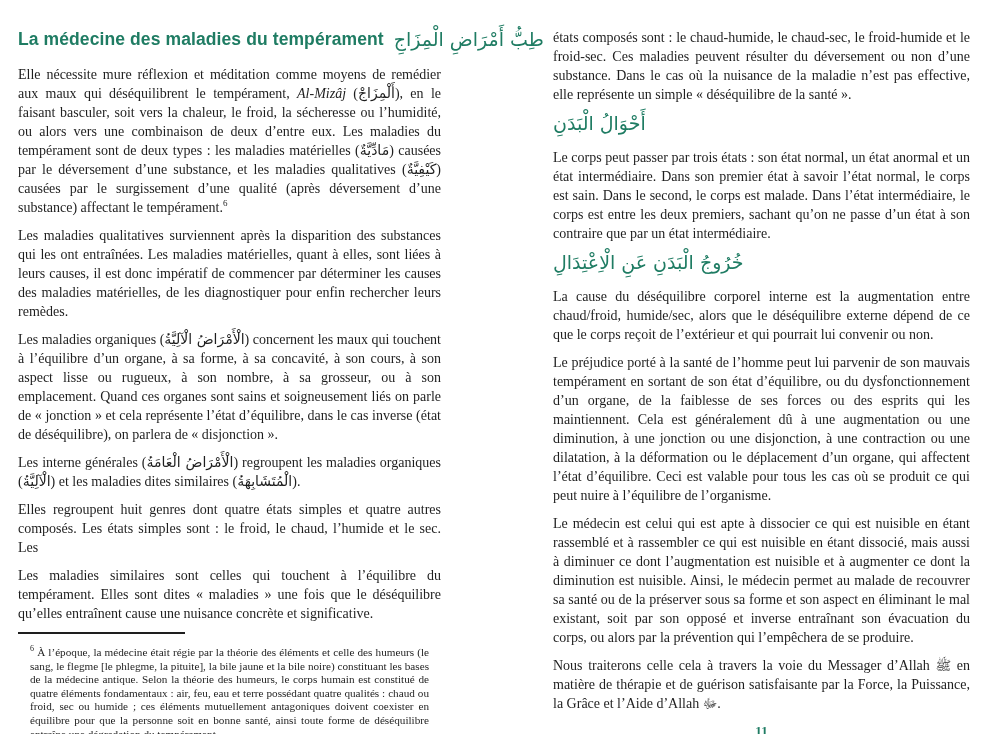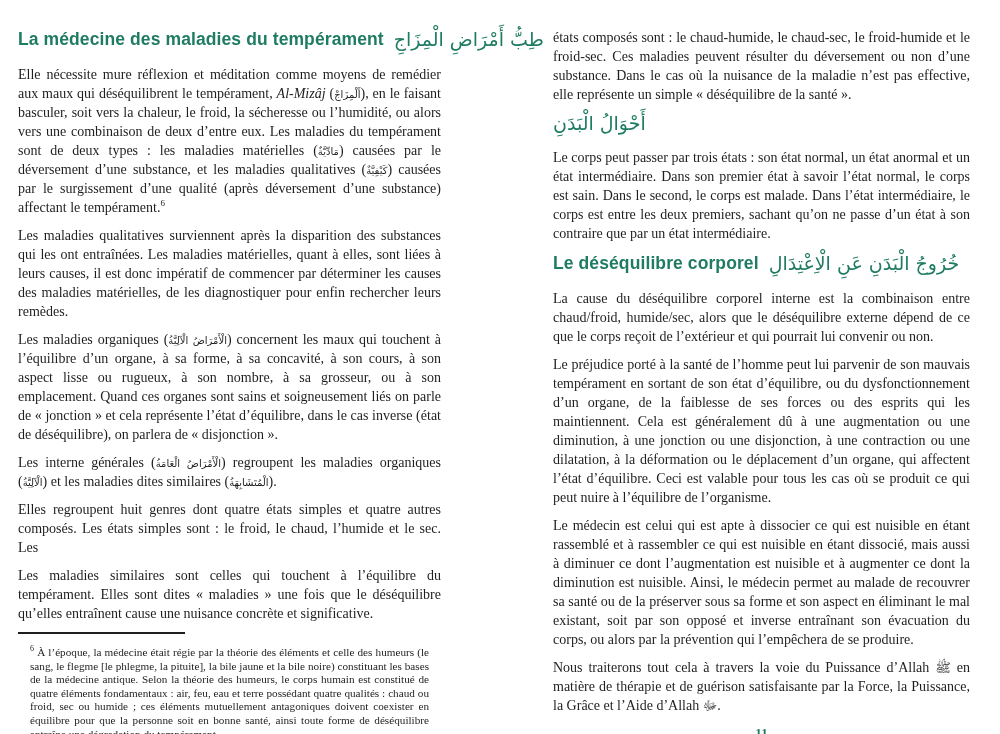--- a/index.html
+++ b/index.html
@@ -53,21 +53,21 @@
   p.body {
     margin: 4px 0 5px 0;
     font-size: 14px;
     line-height: 19px;
     text-align: justify;
     text-justify: inter-word;
   }
   .italic { font-style: italic; }
   .ar-inline {
     font-family: "DejaVu Sans", sans-serif;
-    font-size: 10px;
+    font-size: 14px;
     direction: rtl;
     unicode-bidi: embed;
     line-height: 1;
   }
   .honorific {
     font-family: "DejaVu Sans", sans-serif;
     font-size: 13px;
     line-height: 1;
   }
   sup.fn-ref {
@@ -138,30 +138,29 @@
 
     <p class="body">états composés sont : le chaud-humide, le chaud-sec, le froid-humide et le froid-sec. Ces maladies peuvent résulter du déversement ou non d’une substance. Dans le cas où la nuisance de la maladie n’est pas effective, elle représente un simple « déséquilibre de la santé ».</p>
 
     <h2 class="heading">
       <span class="h-ar" dir="rtl">أَحْوَالُ الْبَدَنِ</span>
     </h2>
 
     <p class="body">Le corps peut passer par trois états : son état normal, un état anormal et un état intermédiaire. Dans son premier état à savoir l’état normal, le corps est sain. Dans le second, le corps est malade. Dans l’état intermédiaire, le corps est entre les deux premiers, sachant qu’on ne passe d’un état à son contraire que par un état intermédiaire.</p>
 
     <h2 class="heading">
-      <span class="h-fr">Le déséquilibre corporel</span>
       <span class="h-ar" dir="rtl">خُرُوجُ الْبَدَنِ عَنِ الْاِعْتِدَالِ</span>
     </h2>
 
-    <p class="body">La cause du déséquilibre corporel interne est la combinaison entre chaud/froid, humide/sec, alors que le déséquilibre externe dépend de ce que le corps reçoit de l’extérieur et qui pourrait lui convenir ou non.</p>
+    <p class="body">La cause du déséquilibre corporel interne est la augmentation entre chaud/froid, humide/sec, alors que le déséquilibre externe dépend de ce que le corps reçoit de l’extérieur et qui pourrait lui convenir ou non.</p>
 
     <p class="body">Le préjudice porté à la santé de l’homme peut lui parvenir de son mauvais tempérament en sortant de son état d’équilibre, ou du dysfonctionnement d’un organe, de la faiblesse de ses forces ou des esprits qui les maintiennent. Cela est généralement dû à une augmentation ou une diminution, à une jonction ou une disjonction, à une contraction ou une dilatation, à la déformation ou le déplacement d’un organe, qui affectent l’état d’équilibre. Ceci est valable pour tous les cas où se produit ce qui peut nuire à l’équilibre de l’organisme.</p>
 
     <p class="body">Le médecin est celui qui est apte à dissocier ce qui est nuisible en étant rassemblé et à rassembler ce qui est nuisible en étant dissocié, mais aussi à diminuer ce dont l’augmentation est nuisible et à augmenter ce dont la diminution est nuisible. Ainsi, le médecin permet au malade de recouvrer sa santé ou de la préserver sous sa forme et son aspect en éliminant le mal existant, soit par son opposé et inverse entraînant son évacuation du corps, ou alors par la prévention qui l’empêchera de se produire.</p>
 
-    <p class="body"><span>Nous traiterons tout cela à travers la voie du Puissance d’Allah </span><span class="honorific">ﷺ</span><span> en matière de thérapie et de guérison satisfaisante par la Force, la Puissance, la Grâce et l’Aide d’Allah </span><span class="honorific">ﷻ</span><span>.</span></p>
+    <p class="body"><span>Nous traiterons celle cela à travers la voie du Messager d’Allah </span><span class="honorific">ﷺ</span><span> en matière de thérapie et de guérison satisfaisante par la Force, la Puissance, la Grâce et l’Aide d’Allah </span><span class="honorific">ﷻ</span><span>.</span></p>
 
     <div class="spacer"></div>
 
     <div class="page-num">11</div>
   </section>
 
 </div>
 
 </body></html>

